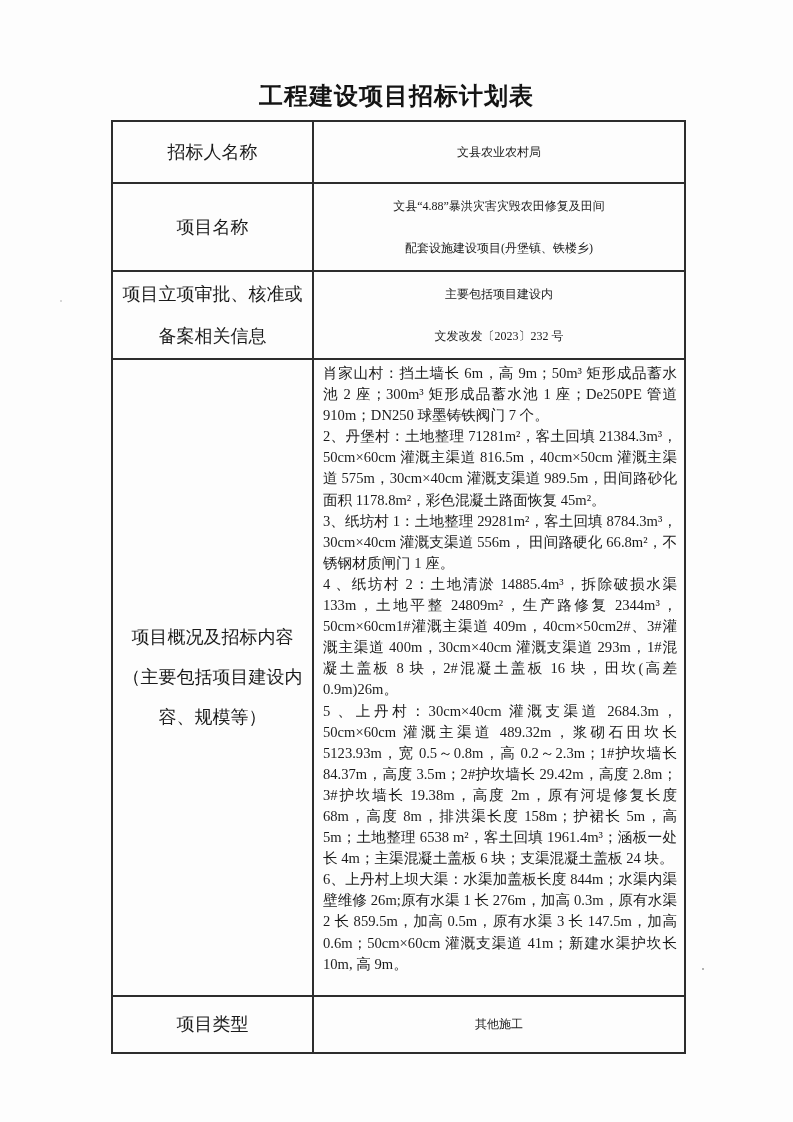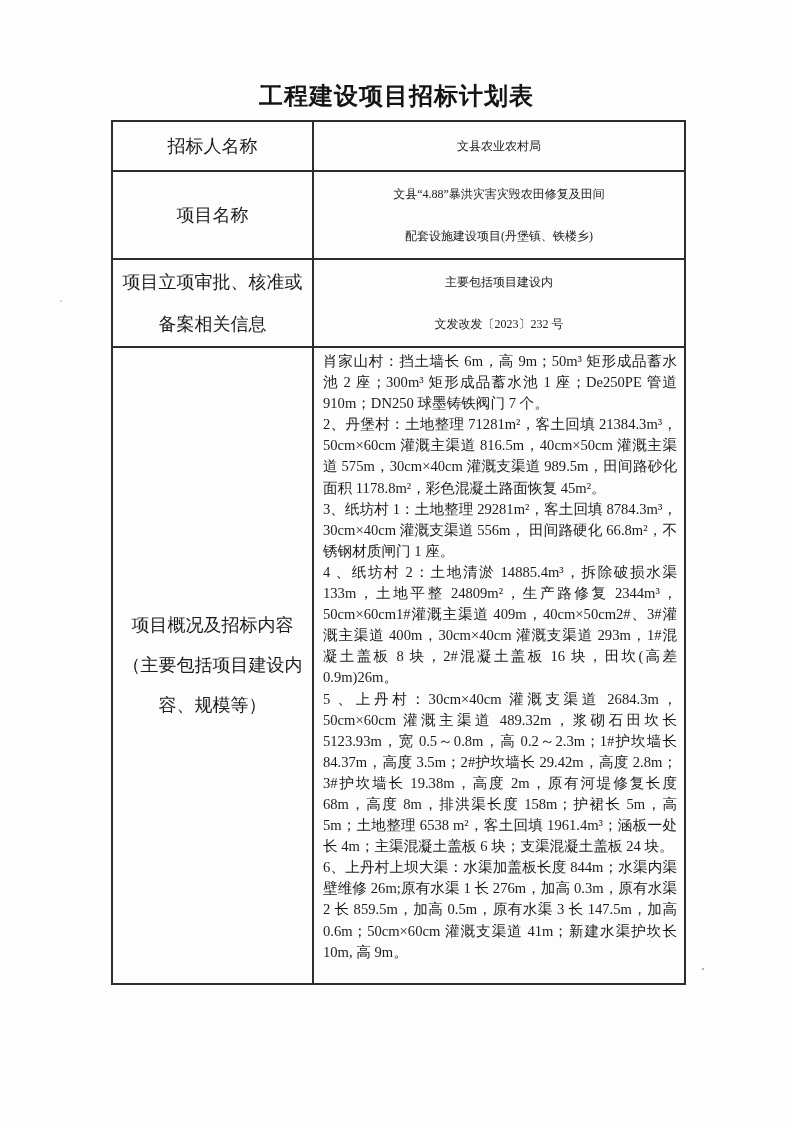--- a/index.html
+++ b/index.html
@@ -69,21 +69,21 @@
     height: 2px;
   }
 </style>
 </head>
 <body>
 
 <h1 class="doc-title">工程建设项目招标计划表</h1>
 
 <table class="form-table">
   <tbody>
-      <tr style="height:50px;margin-top:28px;">
+      <tr style="height:62px;margin-top:28px;">
     <td class="label-cell">招标人名称</td>
     <td class="value-cell">文县农业农村局</td>
   </tr>
 
   <tr style="height:83px;">
     <td class="label-cell">项目名称</td>
     <td class="value-cell">
       <div class="ml">文县“4.88”暴洪灾害灾毁农田修复及田间</div>
       <div class="ml">配套设施建设项目(丹堡镇、铁楼乡)</div>
     </td>
@@ -110,17 +110,21 @@
     <td class="overview-cell">
       <p>肖家山村：挡土墙长 6m，高 9m；50m³ 矩形成品蓄水池 2 座；300m³ 矩形成品蓄水池 1 座；De250PE 管道 910m；DN250 球墨铸铁阀门 7 个。</p>
       <p>2、丹堡村：土地整理 71281m²，客土回填 21384.3m³，50cm×60cm 灌溉主渠道 816.5m，40cm×50cm 灌溉主渠道 575m，30cm×40cm 灌溉支渠道 989.5m，田间路砂化面积 1178.8m²，彩色混凝土路面恢复 45m²。</p>
       <p>3、纸坊村 1：土地整理 29281m²，客土回填 8784.3m³，30cm×40cm 灌溉支渠道 556m， 田间路硬化 66.8m²，不锈钢材质闸门 1 座。</p>
       <p>4 、纸坊村 2：土地清淤 14885.4m³，拆除破损水渠 133m，土地平整 24809m²，生产路修复 2344m³，50cm×60cm1#灌溉主渠道 409m，40cm×50cm2#、3#灌溉主渠道 400m，30cm×40cm 灌溉支渠道 293m，1#混凝土盖板 8 块，2#混凝土盖板 16 块，田坎(高差 0.9m)26m。</p>
       <p>5 、上丹村：30cm×40cm 灌溉支渠道 2684.3m，50cm×60cm 灌溉主渠道 489.32m，浆砌石田坎长 5123.93m，宽 0.5～0.8m，高 0.2～2.3m；1#护坎墙长 84.37m，高度 3.5m；2#护坎墙长 29.42m，高度 2.8m；3#护坎墙长 19.38m，高度 2m，原有河堤修复长度 68m，高度 8m，排洪渠长度 158m；护裙长 5m，高 5m；土地整理 6538 m²，客土回填 1961.4m³；涵板一处长 4m；主渠混凝土盖板 6 块；支渠混凝土盖板 24 块。</p>
       <p>6、上丹村上坝大渠：水渠加盖板长度 844m；水渠内渠壁维修 26m;原有水渠 1 长 276m，加高 0.3m，原有水渠 2 长 859.5m，加高 0.5m，原有水渠 3 长 147.5m，加高 0.6m；50cm×60cm 灌溉支渠道 41m；新建水渠护坎长 10m, 高 9m。</p>
     </td>
   </tr>
 
+  <tr style="height:57px;">
+    <td class="label-cell">项目类型</td>
+    <td class="value-cell">其他施工</td>
+  </tr>
 </tbody>
   </table>
 
 <div class="speck" style="left:702px; top:968px;"></div>
 <div class="speck" style="left:60px; top:300px; opacity:.5;"></div>
 
 </body></html>

